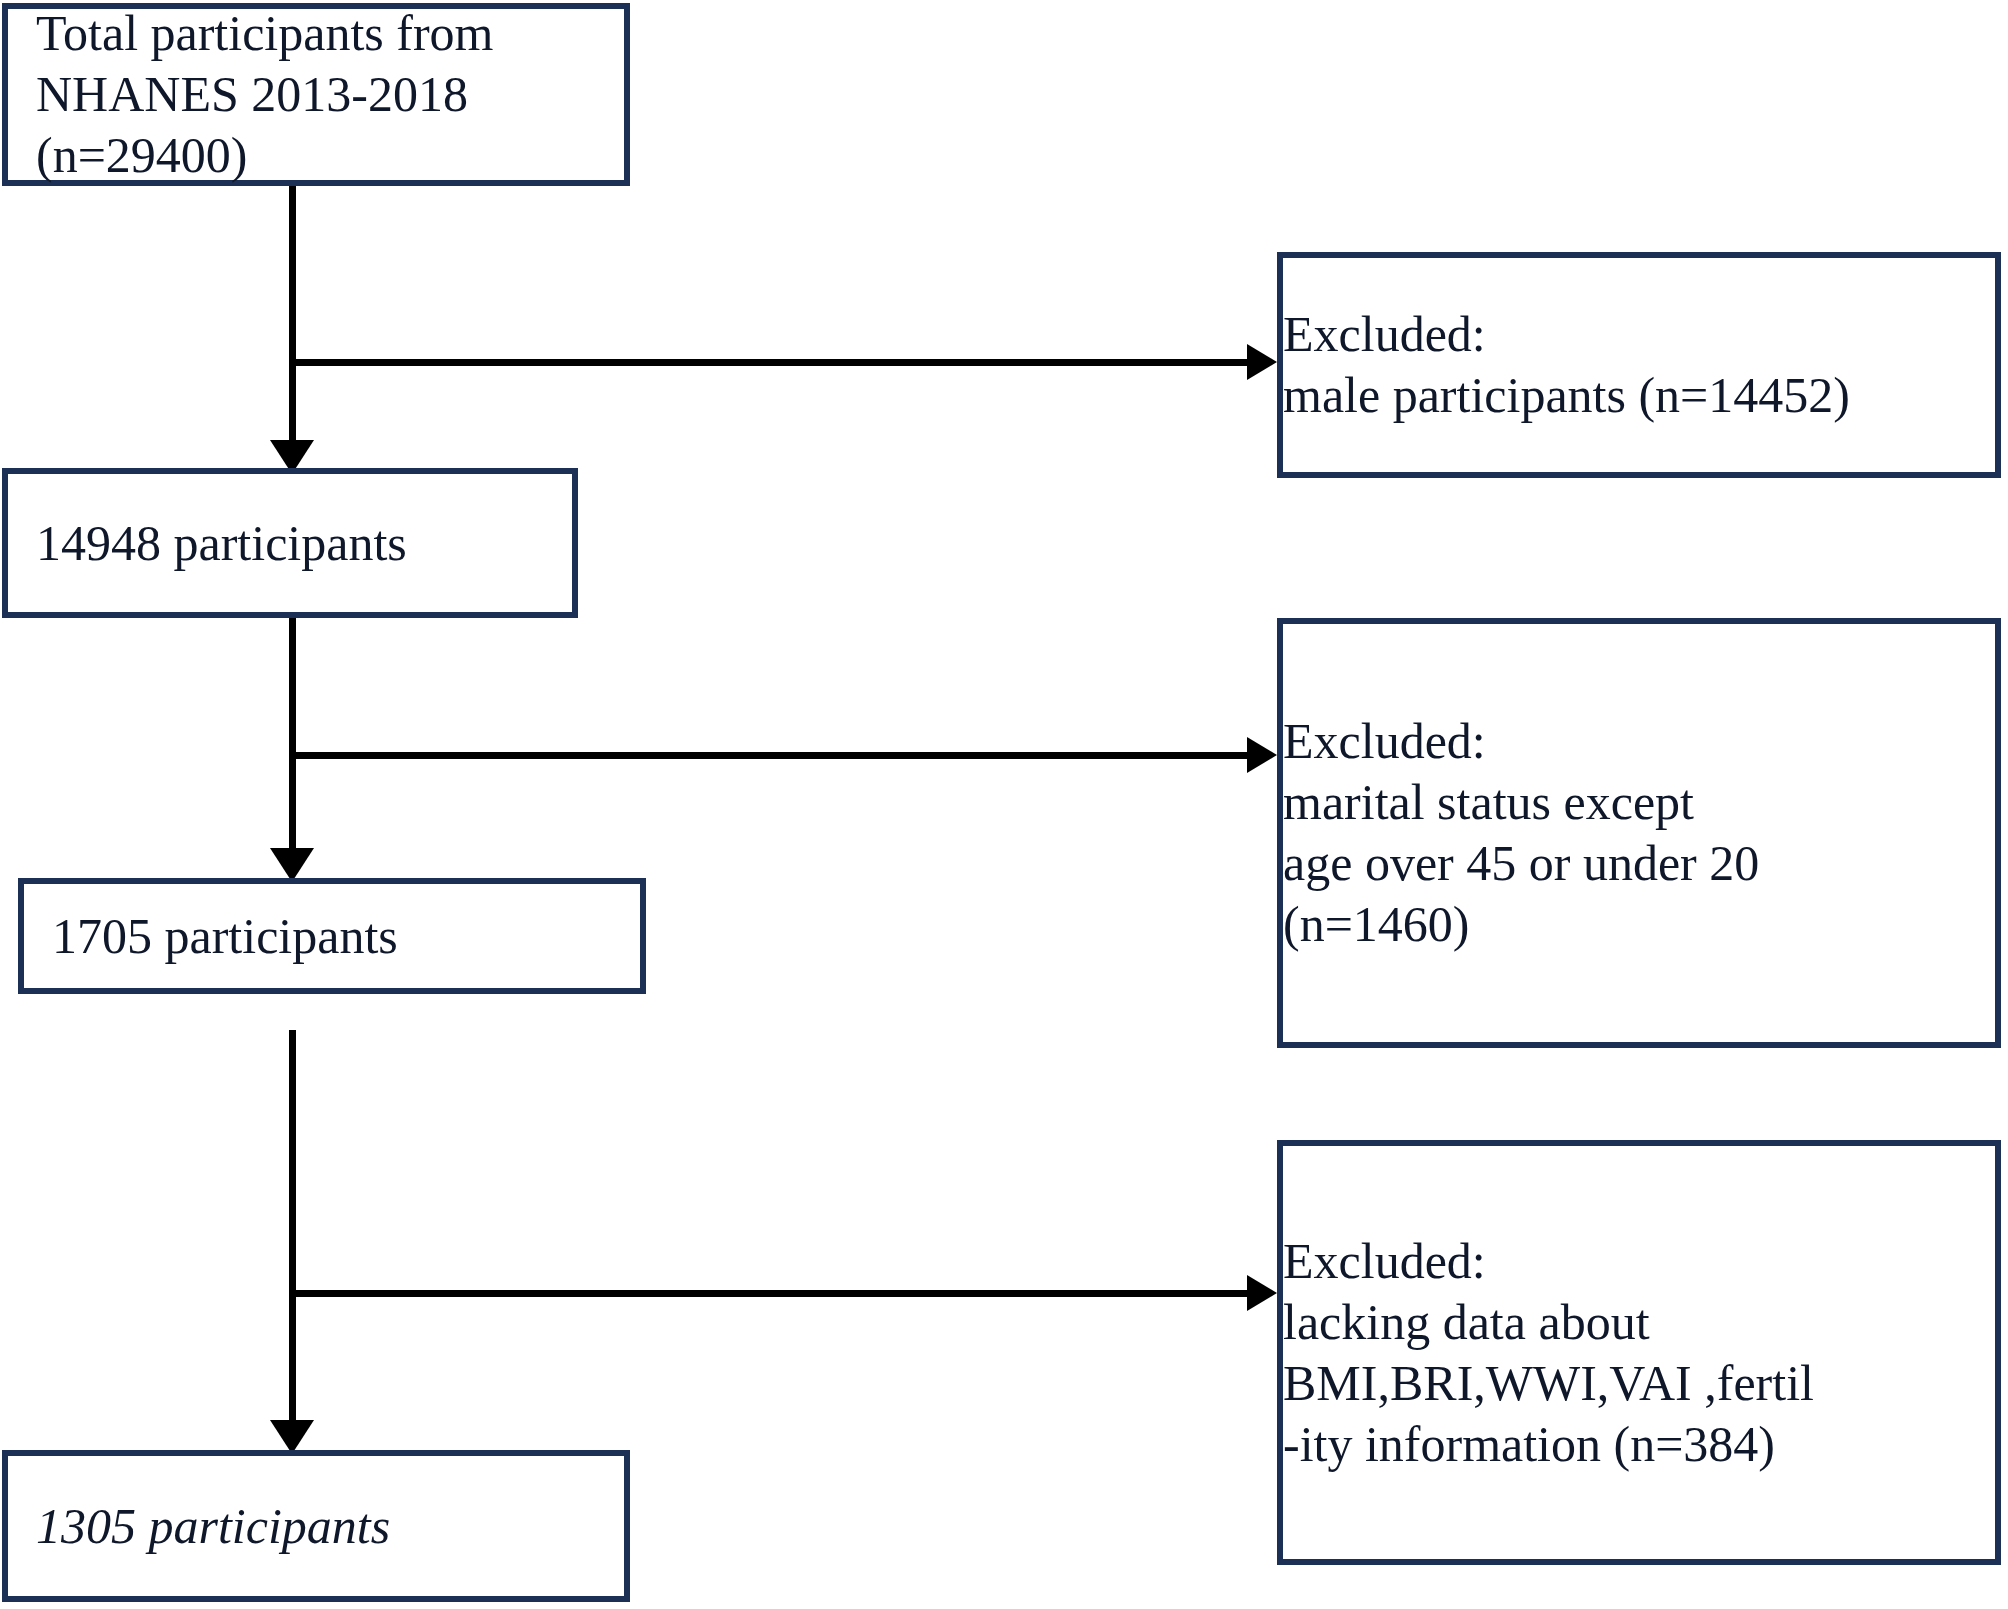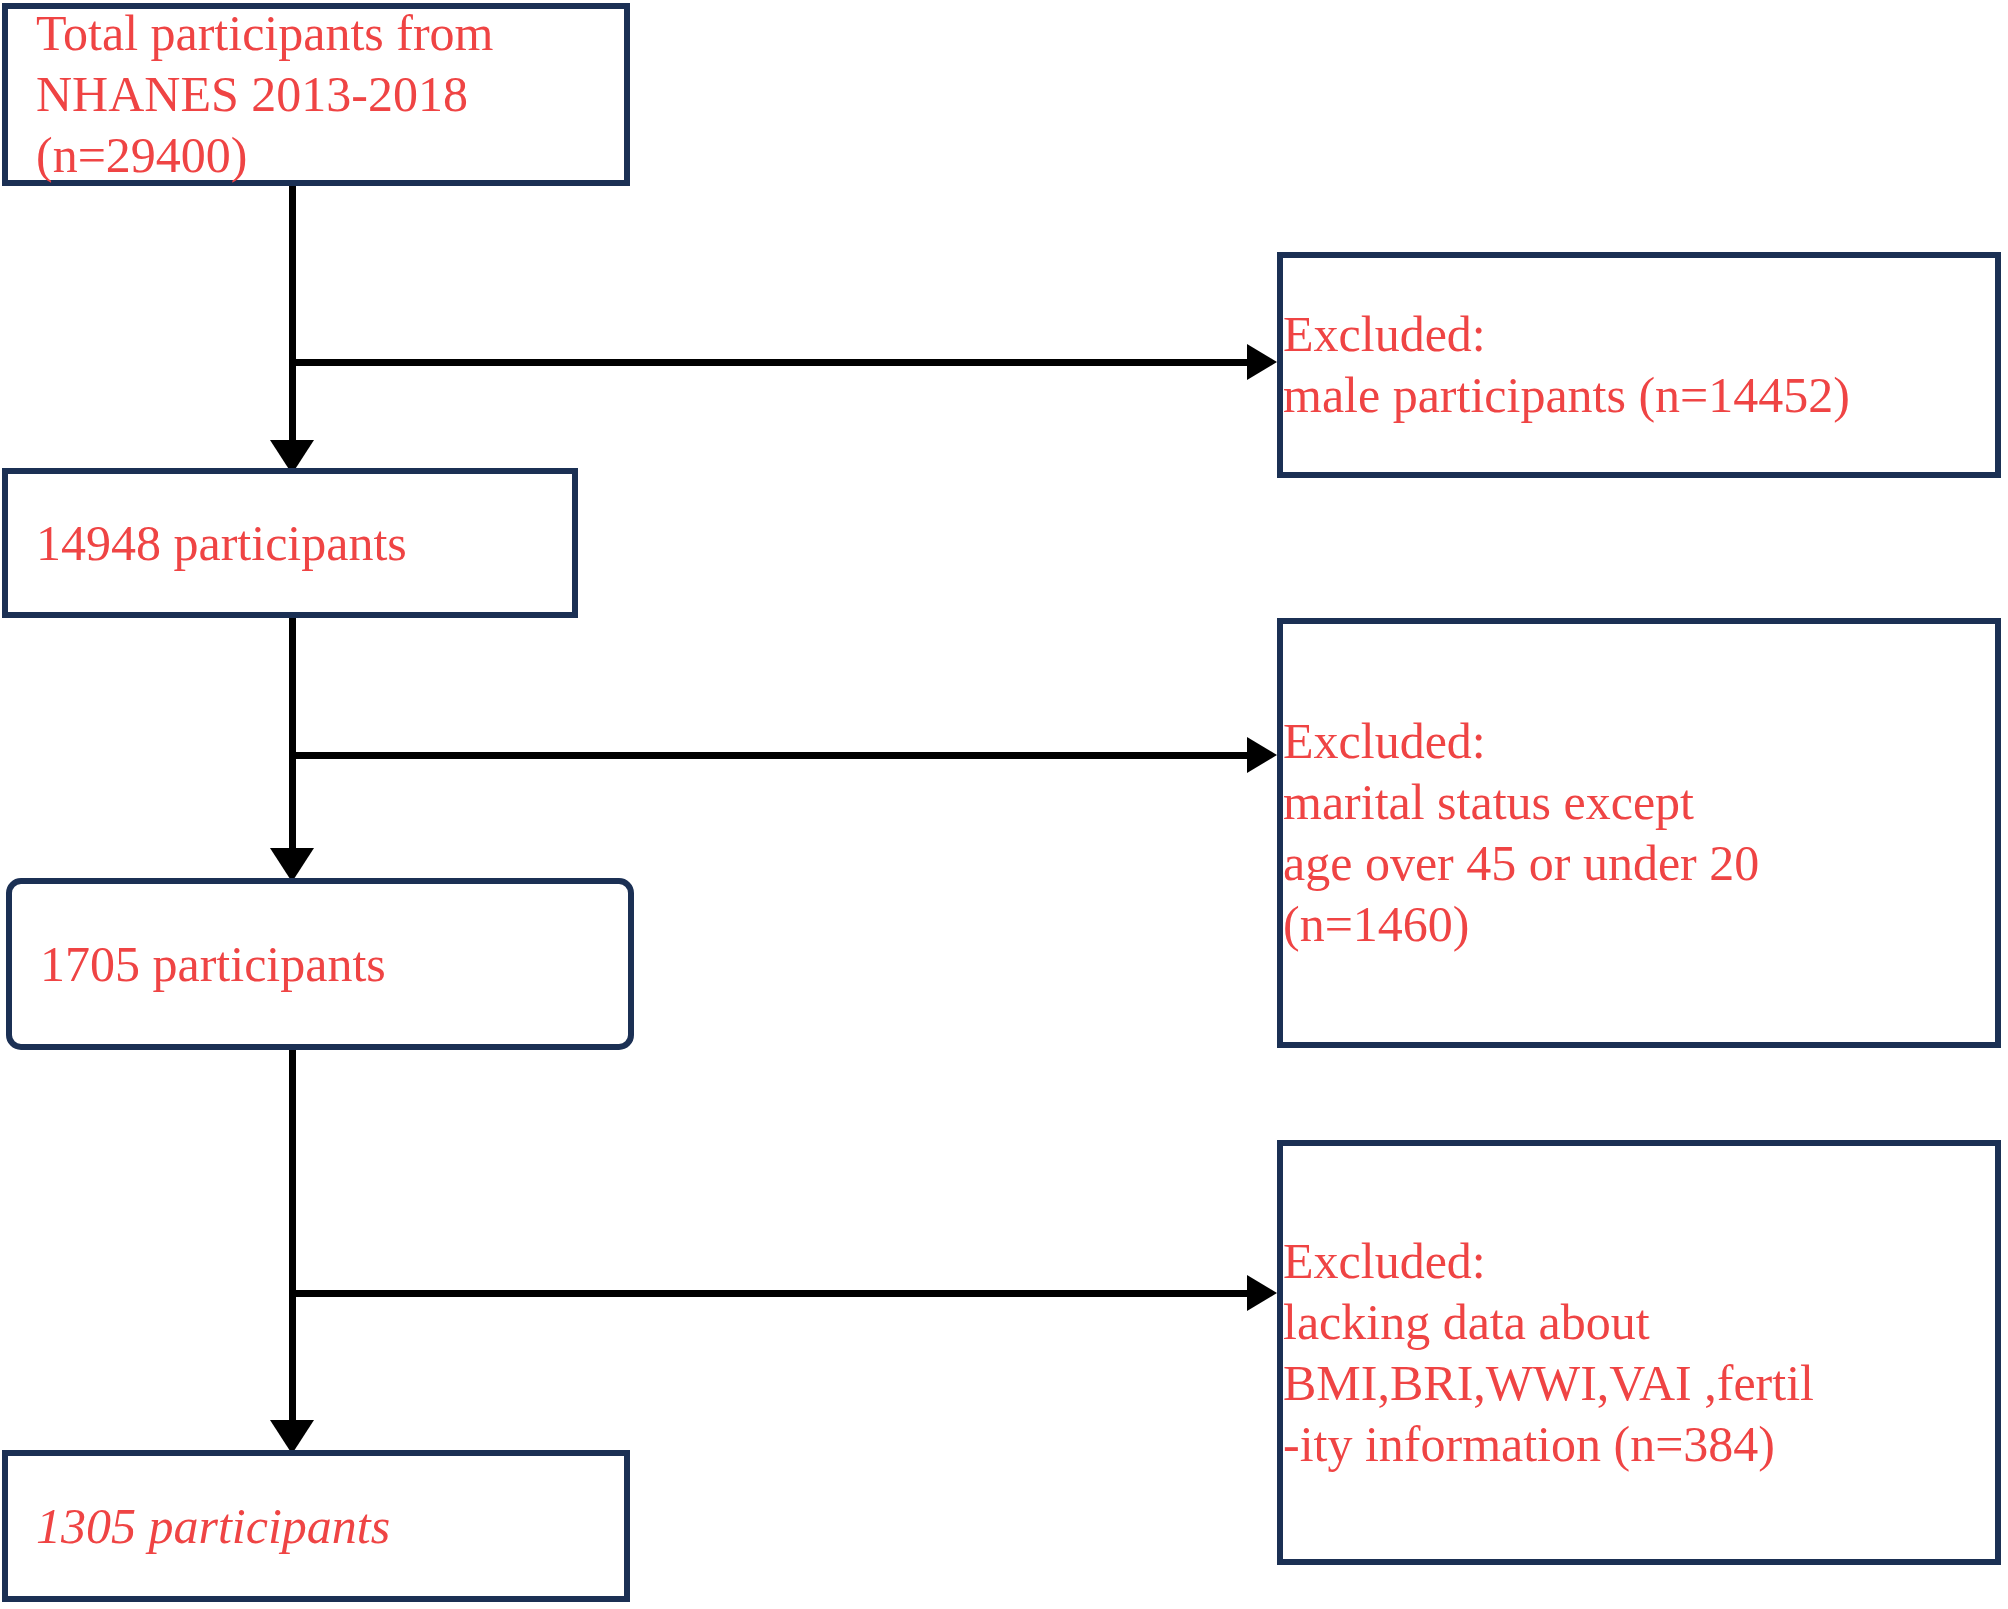--- a/index.html
+++ b/index.html
@@ -14,40 +14,40 @@
     height: 1609px;
     background: #ffffff;
     font-family: "Liberation Serif", "DejaVu Serif", serif;
     overflow: hidden;
   }
   .box {
     position: absolute;
     box-sizing: border-box;
     border: 6px solid #1b3054;
     background: #ffffff;
-    color: #ef4444;
+    color: #0f172a;
     font-size: 50px;
     line-height: 1.22;
     display: flex;
     flex-direction: column;
     justify-content: center;
   }
   .box .line {
     white-space: pre;
     display: block;
   }
   
   .box-left { padding-left: 28px; }
   .box-left .line { letter-spacing: 0px; }
   .box-right { }
 
   
   #box-total      { left: 2px;  top: 3px;    width: 628px; height: 183px; }
   #box-stage1     { left: 2px;  top: 468px;  width: 576px; height: 150px; }
-  #box-stage2     { left: 6px;  top: 878px;  width: 628px; height: 172px; border-radius: 15px; }
+  #box-stage2     { left: 18px;  top: 878px;  width: 628px; height: 116px; }
   #box-final      { left: 2px;  top: 1450px; width: 628px; height: 152px; font-style: italic; }
 
   
   #box-excl-1 { left: 1277px; top: 252px;  width: 724px; height: 226px; }
   #box-excl-2 { left: 1277px; top: 618px;  width: 724px; height: 430px; }
   #box-excl-3 { left: 1277px; top: 1140px; width: 724px; height: 425px; }
 
   
   .vline {
     position: absolute;

